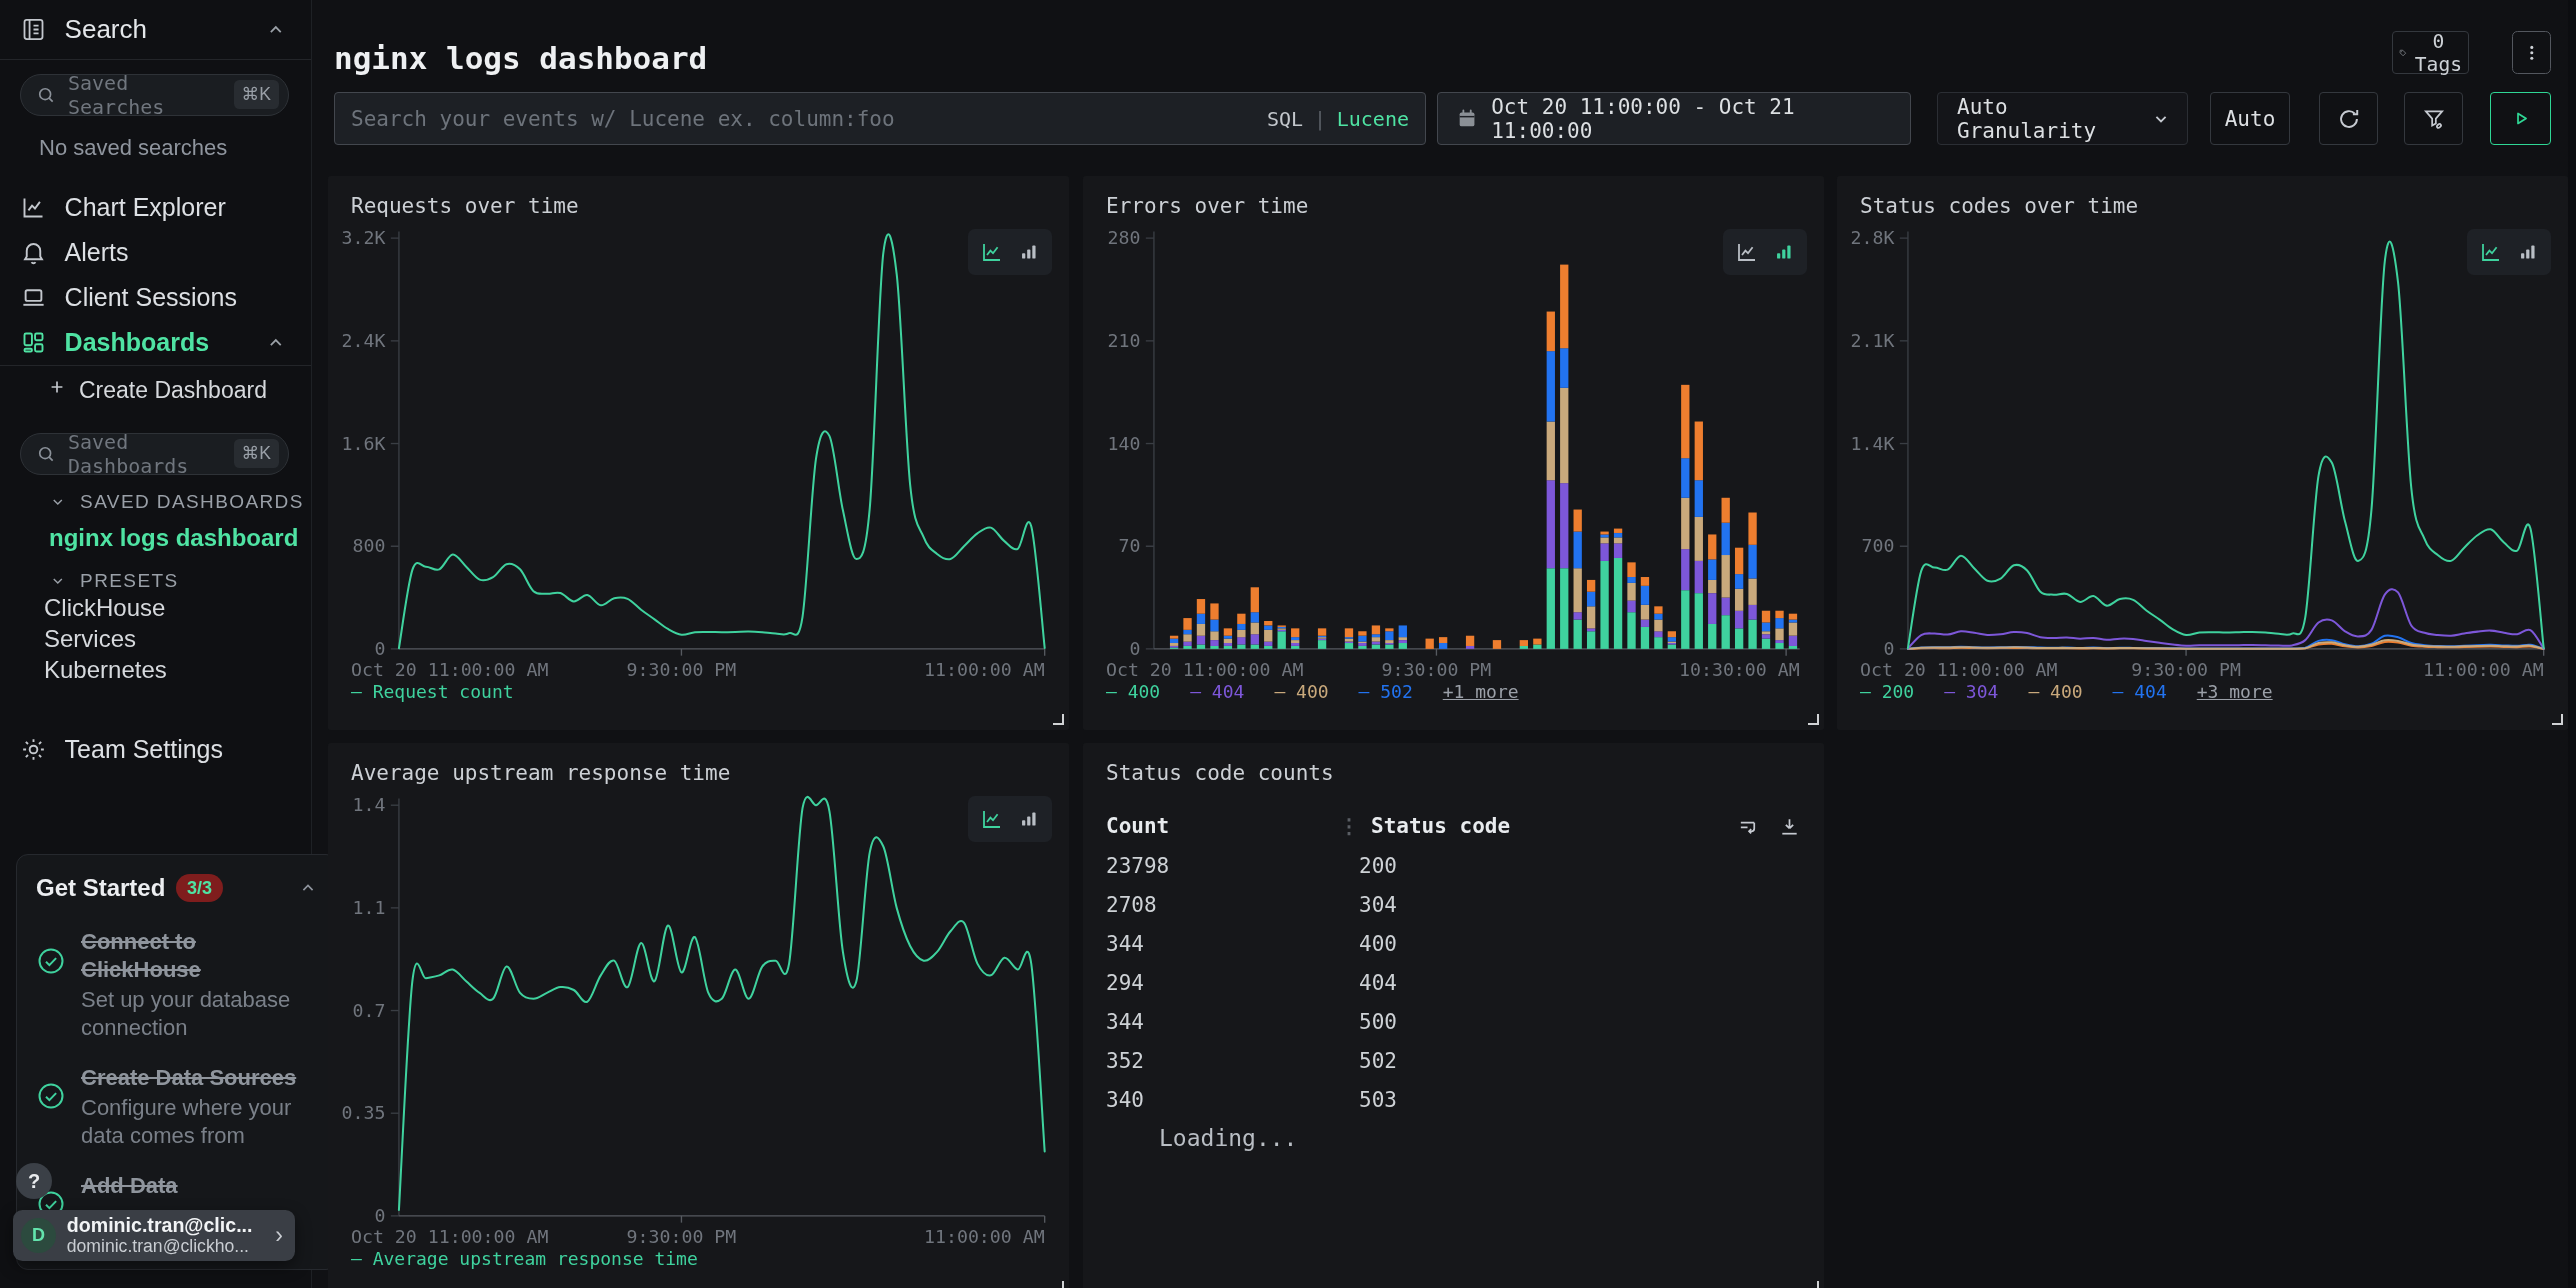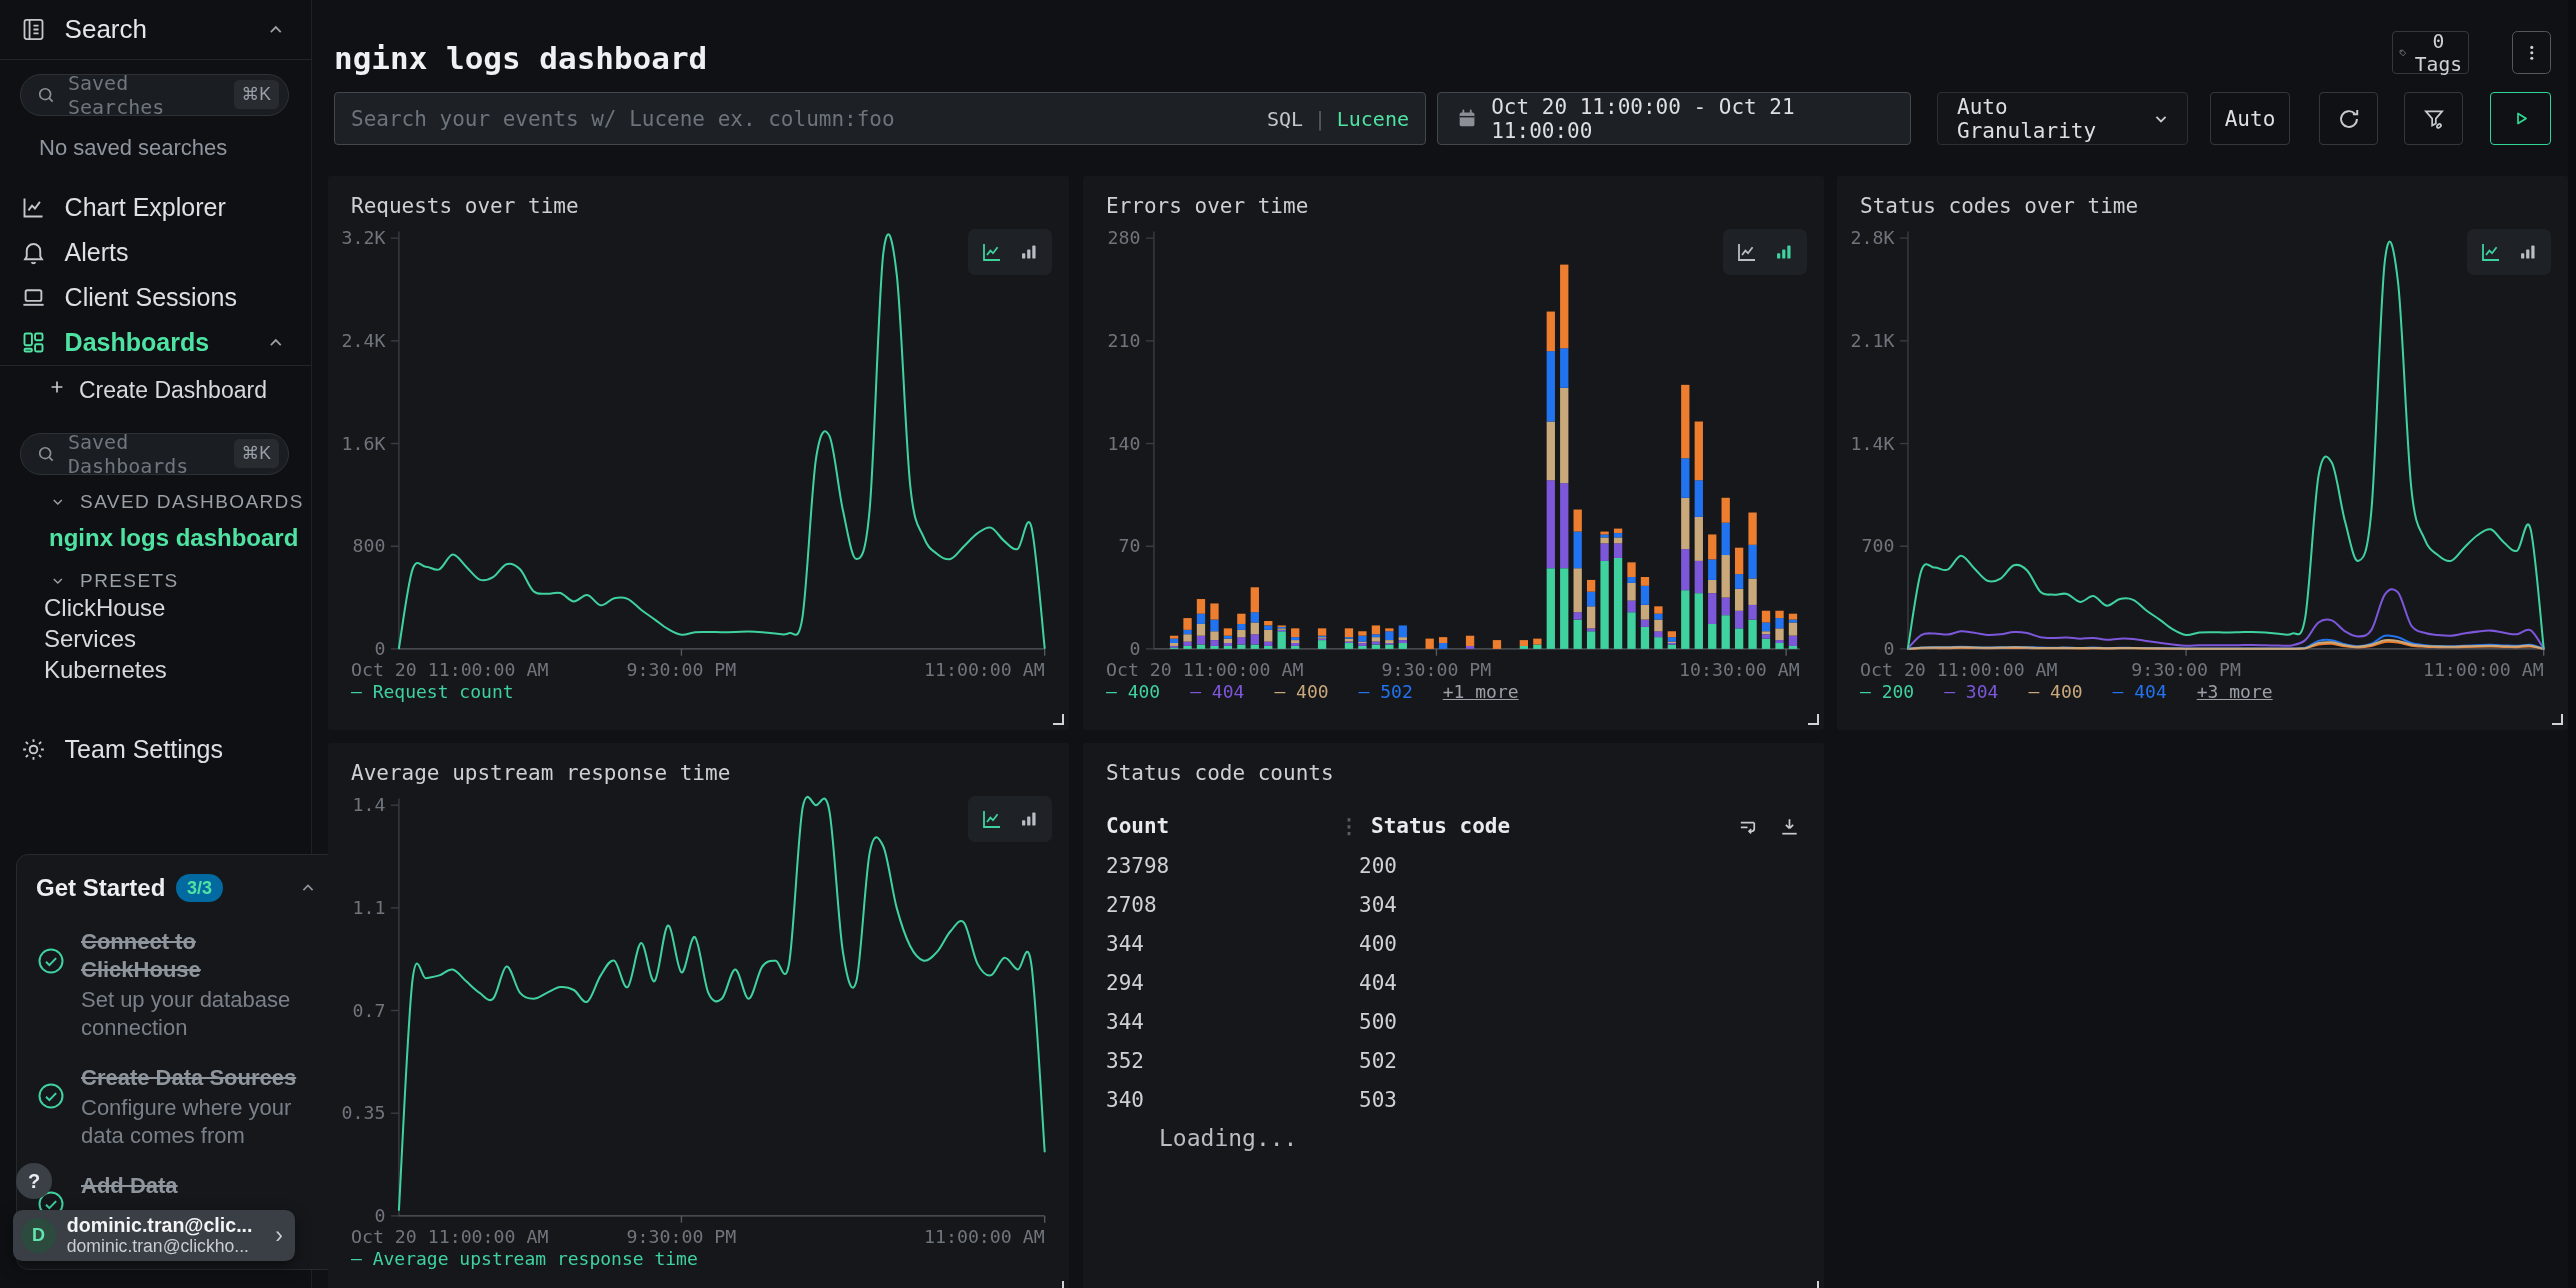--- a/index.html
+++ b/index.html
@@ -52,21 +52,21 @@
   .group-head .lbl{margin-left:13.5px;font-size:19px;letter-spacing:1.4px;}
   .dash-link{margin:9.5px 0 0 49px;height:30px;display:flex;align-items:center;font-size:24px;font-weight:bold;
              color:var(--accent);cursor:pointer;}
   .preset-item{margin-left:44px;height:31px;display:flex;align-items:center;font-size:24px;color:#d6d9dd;cursor:pointer;}
   .team-row{margin-top:42px;}
   
   .gs-card{position:absolute;left:16px;top:854px;width:322px;height:416px;box-sizing:border-box;
            background:#15171a;border:1.4px solid #26292e;border-radius:12px;padding:19px 19px;}
   .gs-head{display:flex;align-items:center;}
   .gs-title{font-size:24px;font-weight:bold;color:#eceef1;}
-  .gs-badge{margin-left:10.8px;background:#0369a1;color:var(--accent);font-size:18px;font-weight:bold;
+  .gs-badge{margin-left:10.8px;background:#7f1d1d;color:var(--accent);font-size:18px;font-weight:bold;
             border-radius:675px;padding:3.4px 10.8px;}
   .gs-chev{margin-left:auto;color:#8f959e;display:flex;cursor:pointer;}
   .gs-items{margin-top:26px;display:flex;flex-direction:column;gap:21.6px;}
   .gs-item{display:flex;gap:15px;}
   .gs-check{flex:0 0 auto;color:var(--green);margin-top:17.6px;}
   .gs-item-title{font-size:22px;font-weight:bold;color:#8f959d;text-decoration:line-through;line-height:1.25;}
   .gs-item-sub{font-size:22px;color:#7a8089;line-height:1.28;margin-top:2.7px;}
   .help-fab{position:absolute;left:16px;top:1163px;width:36px;height:36px;border-radius:50%;background:#3b4047;
             color:#e9ebee;font-size:20px;font-weight:bold;display:flex;align-items:center;justify-content:center;
             border:none;cursor:pointer;}

